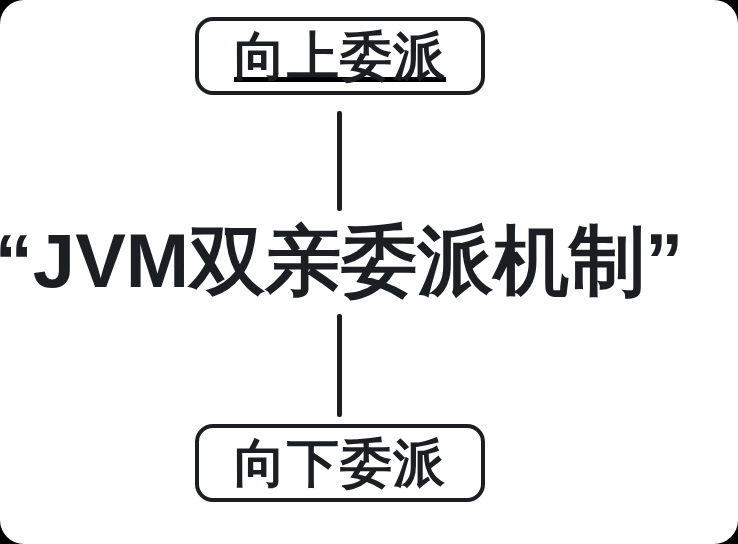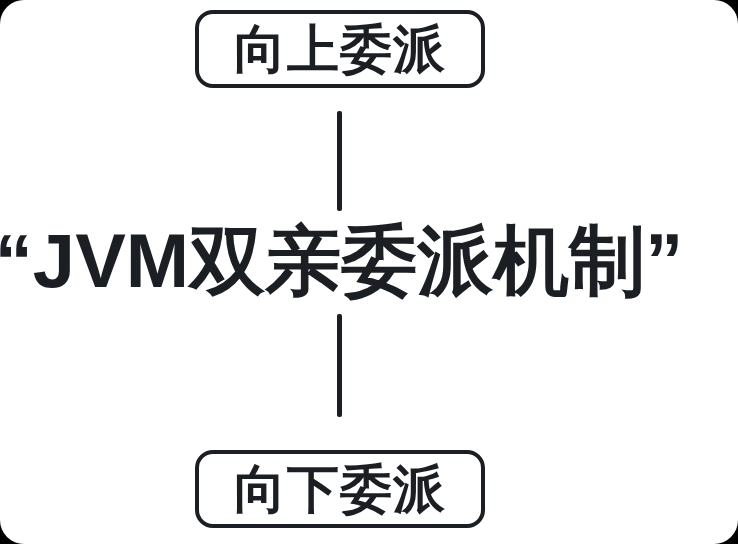--- a/index.html
+++ b/index.html
@@ -26,22 +26,22 @@
     left: 340px;
     transform: translateX(-50%);
     width: 290px; height: 78px;
     border: 4px solid var(--ink);
     border-radius: 18px;
     background: var(--surface);
     display: flex;
     align-items: center;
     justify-content: center;
   }
-  .node-top    { top: 10px; }
-  .node-bottom { top: 424px; margin-top: 26px; }
+  .node-top    { top: 17px; text-decoration: underline; }
+  .node-bottom { top: 424px; }
   .node-label {
     font-size: 52px;
     font-weight: 700;
     color: var(--ink);
     letter-spacing: 1px;
     white-space: nowrap;
     line-height: 1;
   }
   .connector {
     position: absolute;

